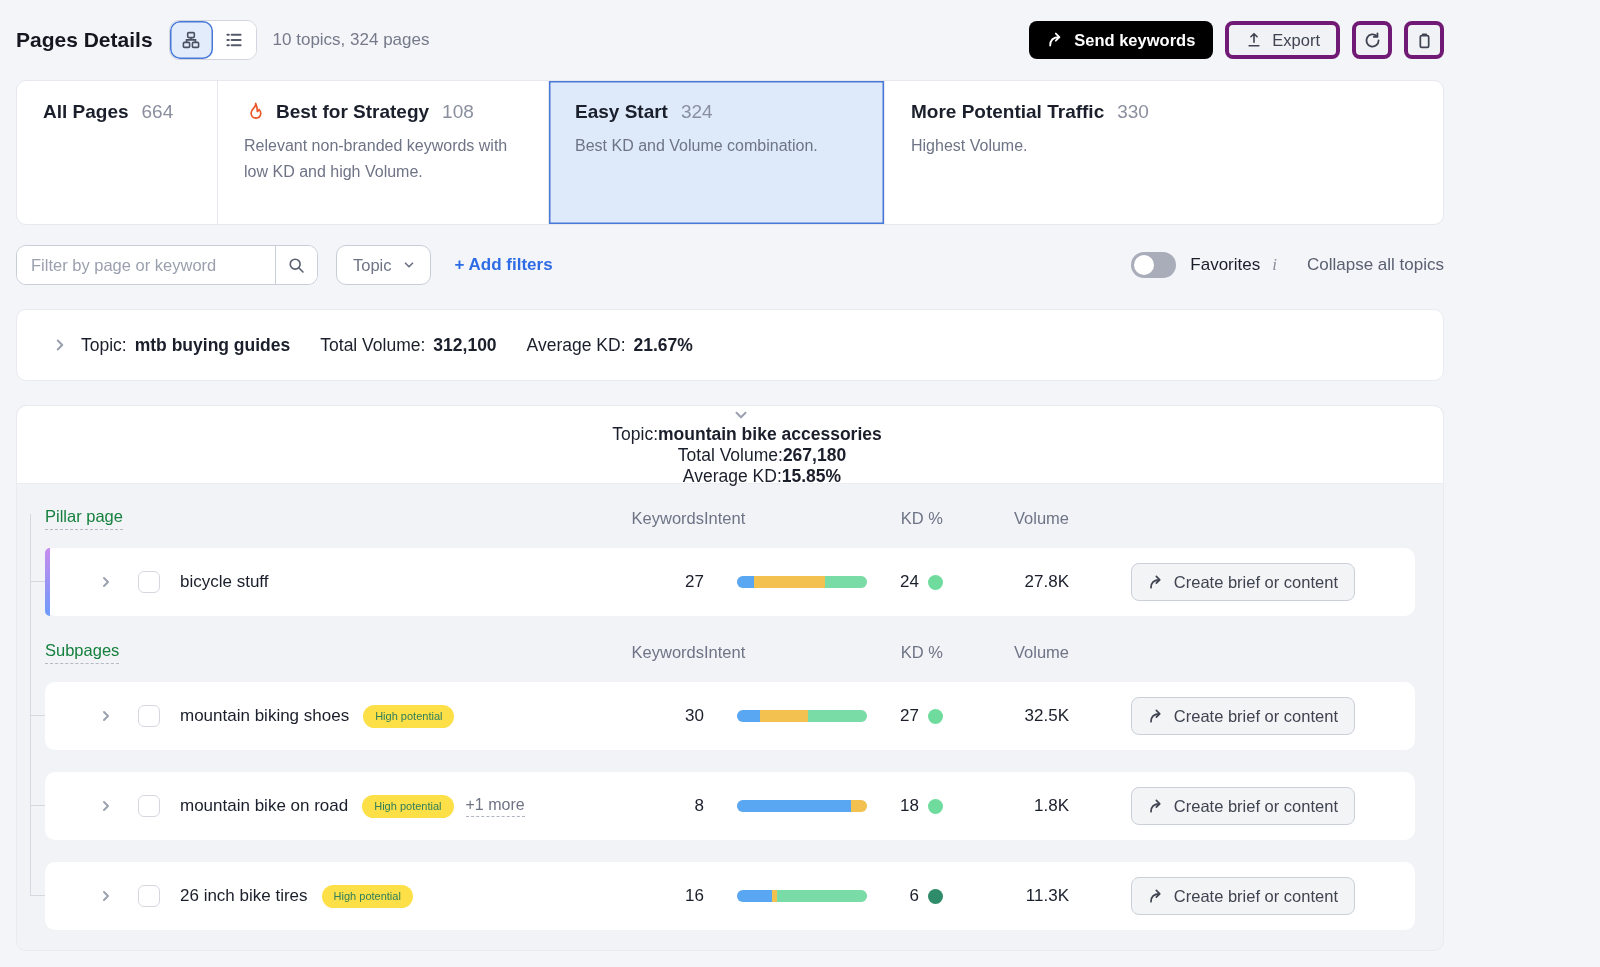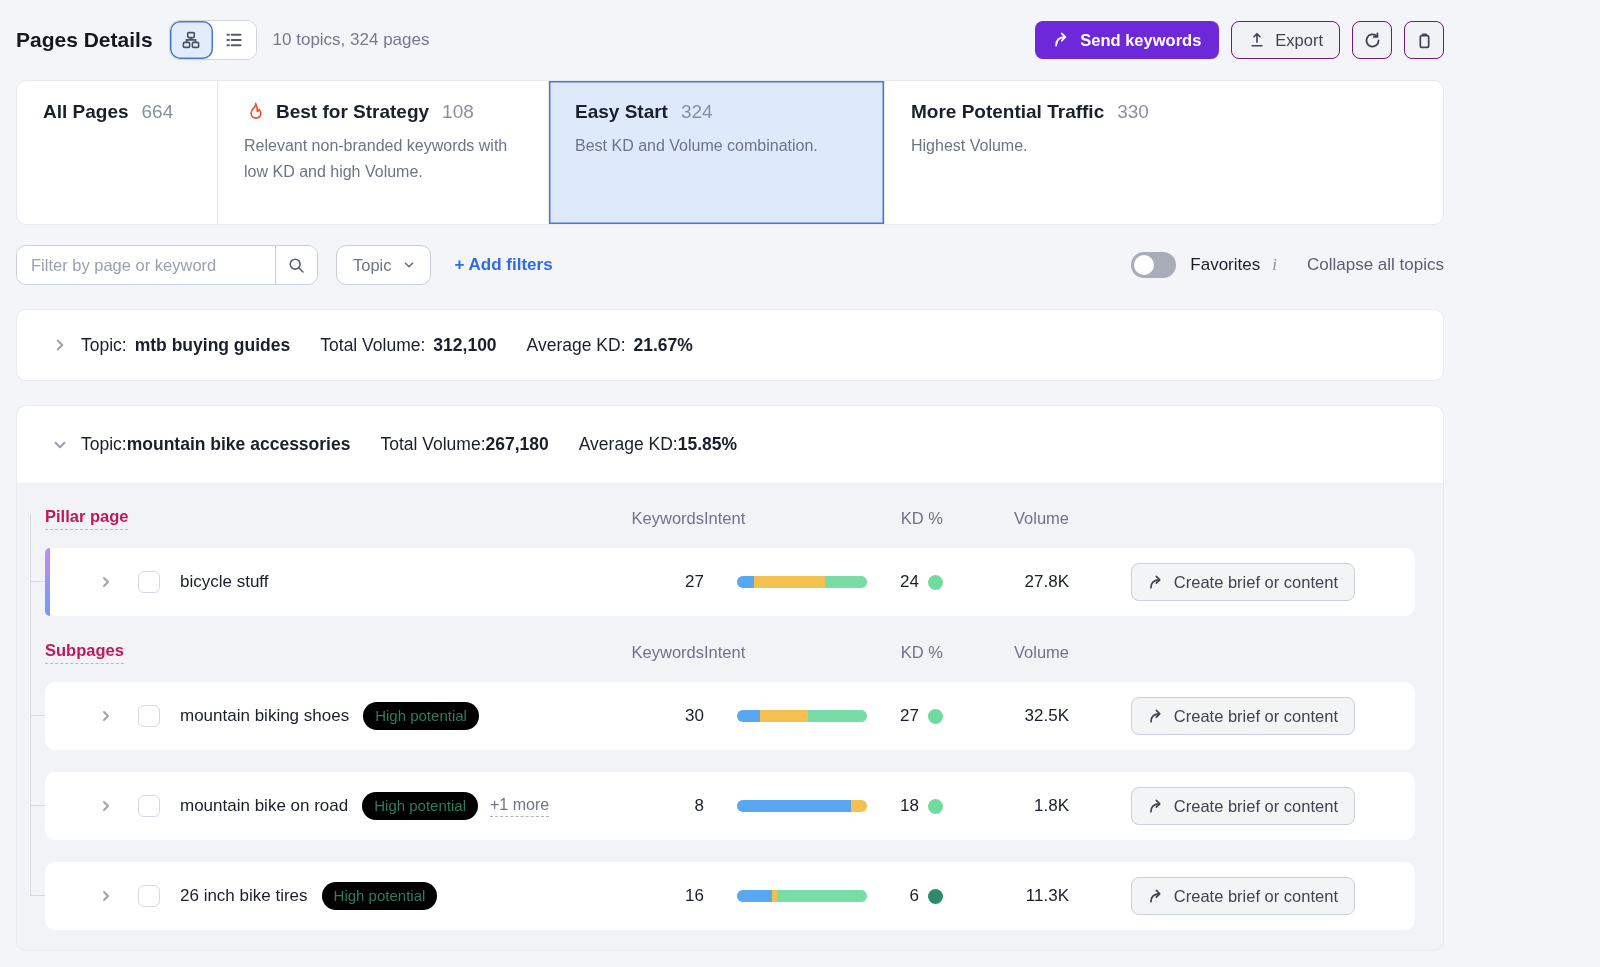--- a/index.html
+++ b/index.html
@@ -9,22 +9,22 @@
 
   
   .topbar { display:flex; align-items:center; height:80px; padding:0 16px; }
   .page-title { font-size:21px; font-weight:bold; color:#14171F; }
   .view-toggle { display:flex; margin-left:16px; border-radius:10px; overflow:hidden; border:1px solid #D2D5DE; background:#fff; }
   .vt-btn { width:43px; height:38px; display:flex; align-items:center; justify-content:center; color:#555B68; background:#fff; border:none; cursor:pointer; }
   .vt-btn.active { background:#E2ECFB; box-shadow: inset 0 0 0 1.5px #4878D8; border-radius:10px; color:#4A5160; }
   .topbar-summary { margin-left:16px; font-size:17px; color:#757A8A; }
   .spacer { flex:1; }
   .btn { display:inline-flex; align-items:center; gap:9px; height:38px; border-radius:8px; font-size:16.5px; cursor:pointer; font-family:inherit; }
-  .btn-primary { background:#6d28d9; color:#fff; border:none; padding:0 18px; font-weight:bold; }
-  .btn-neutral { background:#F1F2F5; color:#3F4452; border:1px solid #701a75; padding:0 16px; }
+  .btn-primary { background:#000000; color:#fff; border:none; padding:0 18px; font-weight:bold; }
+  .btn-neutral { background:#F1F2F5; color:#3F4452; border:4px solid #701a75; padding:0 16px; }
   .btn-iconbox { width:40px; justify-content:center; padding:0; }
   .topbar .btn + .btn { margin-left:12px; }
 
   
   .tabs { display:flex; margin:0 16px; height:145px; background:#fff; border:1px solid #E6E8EE; border-radius:10px; overflow:hidden; }
   .tab { padding:20px 26px; cursor:pointer; position:relative; }
   .tab + .tab { border-left:1px solid #E6E8EE; }
   .tab-head { display:flex; align-items:center; gap:10px; }
   .tab-title { font-size:19px; font-weight:bold; color:#1A1F2B; }
   .tab-count { font-size:19px; color:#8A8F9E; margin-left:3px; }
@@ -48,40 +48,40 @@
 
   
   .topic-card { margin:24px 16px 0; background:#fff; border:1px solid #E9EBF0; border-radius:10px; }
   .topic-row { display:flex; align-items:center; height:70px; padding:0 0 0 34px; font-size:17.5px; }
   .topic-chev { display:flex; color:#9AA0AE; margin-right:12px; cursor:pointer; }
   .topic-seg-label { color:#1A1F2B; }
   .topic-seg-label + .topic-seg-label { margin-left:30px; }
   .topic-row b { margin-left:8px; }
 
   .topic-expanded { margin:24px 16px 0; border:1px solid #E9EBF0; border-radius:10px; background:#F2F3F7; overflow:hidden; }
-  .topic-expanded .topic-header { background:#fff; border-bottom:1px solid #ECEDF2; height:78px; display:flex; align-items:center; padding-left:34px; font-size:17.5px; border-radius:10px 10px 0 0; }
+  .topic-expanded .topic-header { background:#fff; border-bottom:1px solid #ECEDF2; height:78px; display:flex; align-items:center; padding-left:34px; font-size:17.5px; border-radius:10px 10px 0 0;flex-direction:column; }
   .topic-body { position:relative; padding:18px 28px 20px; }
 
   
   .cols { display:grid; grid-template-columns: 1fr 110px 179px 60px 126px 346px; align-items:center; }
   .sec-header { height:32px; margin-bottom:14px; }
-  .sec-label { justify-self:start; font-size:16.5px; color:#be185d; border-bottom:1px dashed #B4B9C4; padding-bottom:3px; cursor:pointer;font-weight:bold; }
+  .sec-label { justify-self:start; font-size:16.5px; color:#15803d; border-bottom:1px dashed #B4B9C4; padding-bottom:3px; cursor:pointer; }
   .col-label { font-size:16.5px; color:#6E7486; }
   .col-kw, .col-kd, .col-vol { justify-self:end; }
   .col-intent { justify-self:start; }
   .sec-header.sub { margin-top:20px; }
 
   .row { background:#fff; border-radius:10px; height:68px; position:relative; }
   .row + .row { margin-top:22px; }
   .row.pillar::before { content:""; position:absolute; left:0; top:0; bottom:0; width:5px; border-radius:10px 0 0 10px; background:linear-gradient(180deg,#C78BEE 0%,#6D9BFB 100%); }
   .name-cell { display:flex; align-items:center; height:100%;padding-left:31px; }
   .row-chev { display:flex; margin-left:22px; color:#9AA0AE; cursor:pointer; }
   .checkbox { width:22px; height:22px; margin-left:24px; border:1.5px solid #D5D8E0; border-radius:6px; background:#fff; cursor:pointer; }
   .row-name { margin-left:20px; font-size:17px; color:#1A1F2B; }
-  .badge { margin-left:14px; padding:5px 12px 6px; border-radius:999px; background:#000000; color:#2E7D5B; font-size:15px; }
+  .badge { margin-left:14px; padding:5px 12px 6px; border-radius:999px; background:#fde047; color:#2E7D5B; font-size:11px; }
   .more-link { margin-left:12px; font-size:16px; color:#6E7486; border-bottom:1px dashed #AFB5C0; padding-bottom:2px; cursor:pointer; }
   .cell-kw { justify-self:end; font-size:17px; }
   .intent-bar { margin-left:33px; width:130px; height:12px; border-radius:6px; overflow:hidden; display:flex; background:#E5E7ED; }
   .intent-bar .seg { height:100%; }
   .cell-kd { justify-self:end; display:flex; align-items:center; gap:9px; font-size:17px; }
   .dot { width:15px; height:15px; border-radius:50%; }
   .cell-vol { justify-self:end; font-size:17px; }
   .cell-btn { justify-self:end; margin-right:60px;margin-left:36px; }
   .btn-create { background:#F3F4F6; border:1px solid #CBCFD9; color:#3F4450; padding:0 16px; height:38px; }
 

